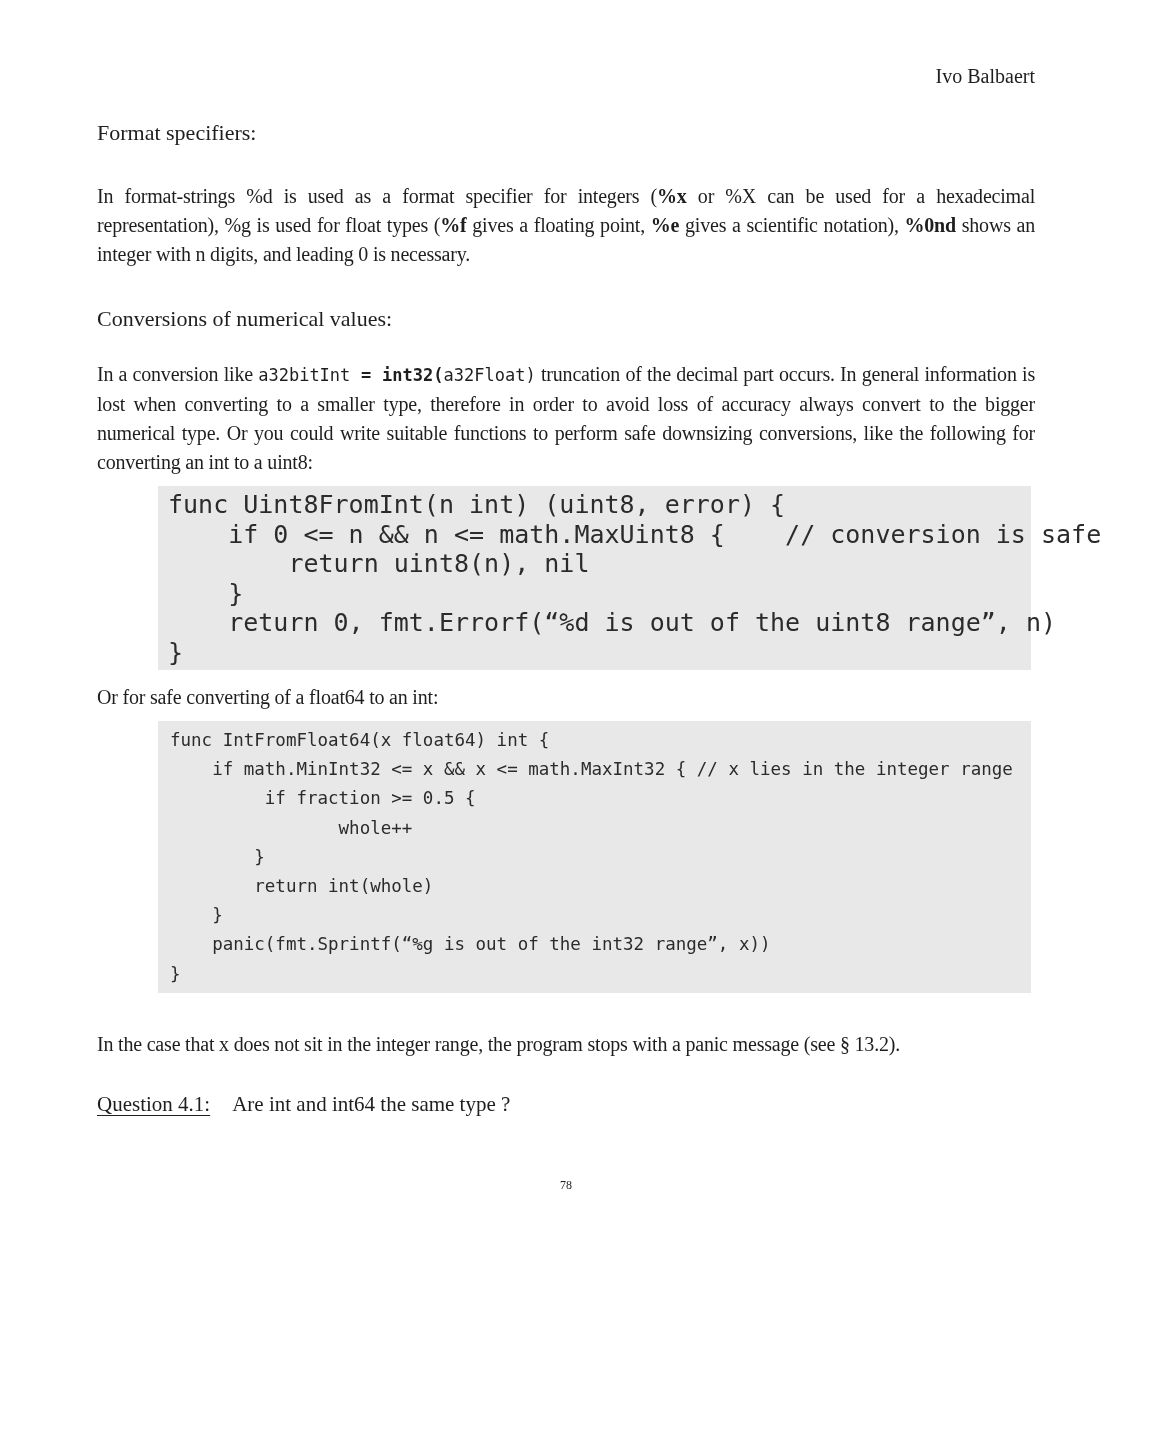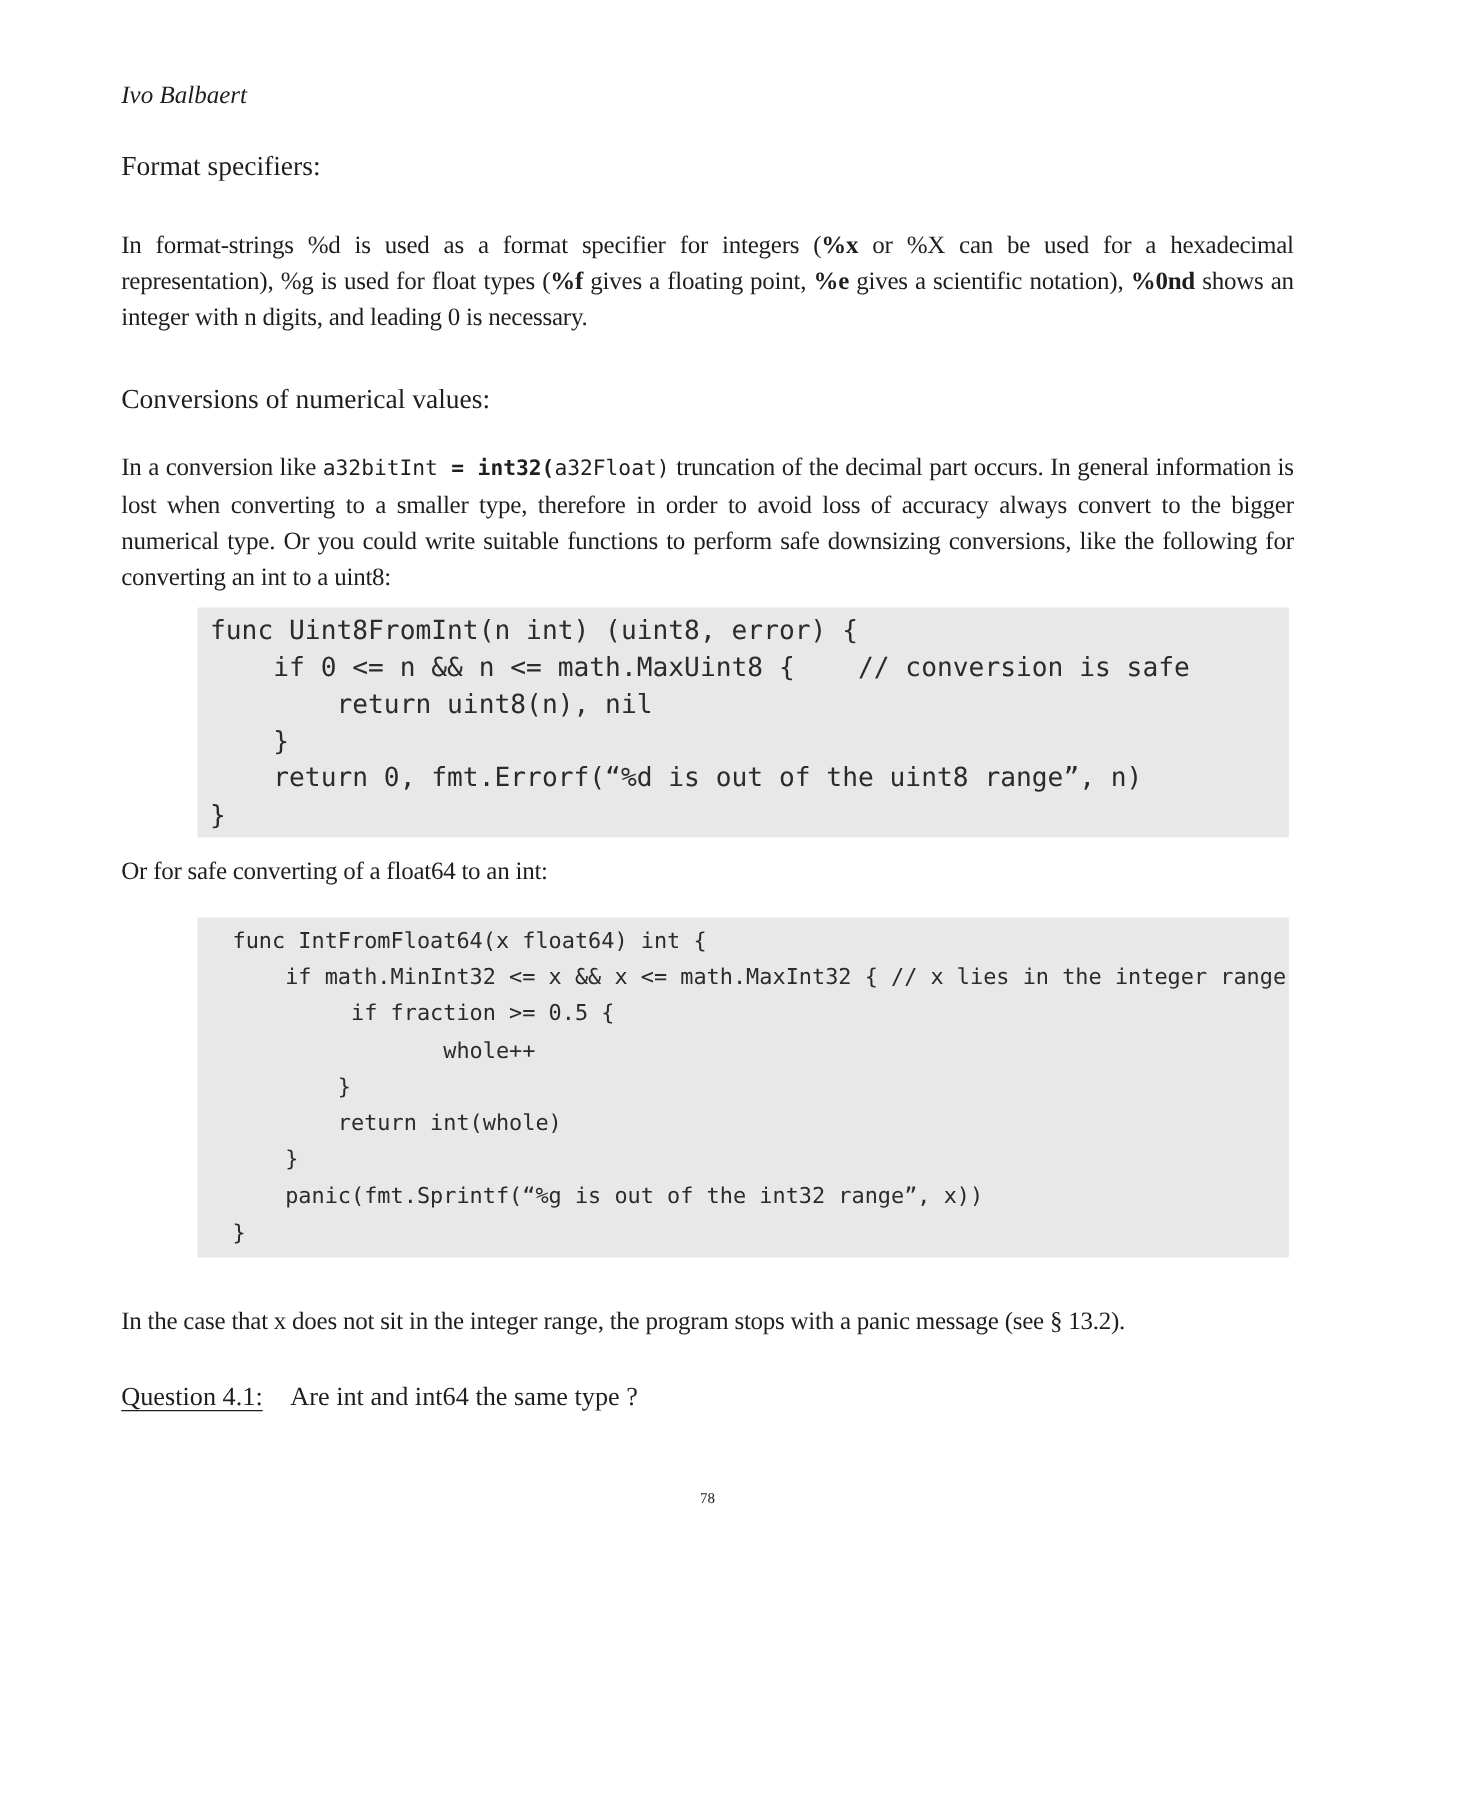--- a/index.html
+++ b/index.html
@@ -8,23 +8,23 @@
     width: 1168px;
     height: 1440px;
     box-sizing: border-box;
     background: #ffffff;
     padding: 64px 133px 0 97px;
     font-family: "Liberation Serif", serif;
     color: #1e1e1e;
     overflow: hidden;
   }
   .author {
-    font-style: italic;
     font-size: 20px;
     line-height: 24px;
+    text-align: right;
   }
   .heading {
     font-size: 22px;
     line-height: 26px;
     text-underline-offset: 4px;
     text-decoration-thickness: 1px;
   }
   .h-format { margin-top: 32px; }
   .h-conversions { margin-top: 37px; }
   .body-para {
@@ -48,29 +48,29 @@
   .code-block {
     box-sizing: border-box;
     margin-left: 61px;
     width: 873px;
     background: #e8e8e8;
     font-family: "DejaVu Sans Mono", monospace;
     color: #2b2b2b;
   }
   .code1 {
     margin-top: 9px;
-    font-size: 21px;
+    font-size: 25px;
     line-height: 29.5px;
     padding: 4px 0 3px 10px;
   }
   .code2 {
-    margin-top: 24px;
+    margin-top: 11px;
     font-size: 17.5px;
     line-height: 29.2px;
-    padding: 5px 0 4px 28px;
+    padding: 5px 0 4px 12px;
   }
   .code-line { white-space: pre; }
   .question {
     margin-top: 32px;
     font-size: 21px;
     line-height: 26px;
   }
   .q-label {
     text-decoration: underline;
     text-underline-offset: 4px;

